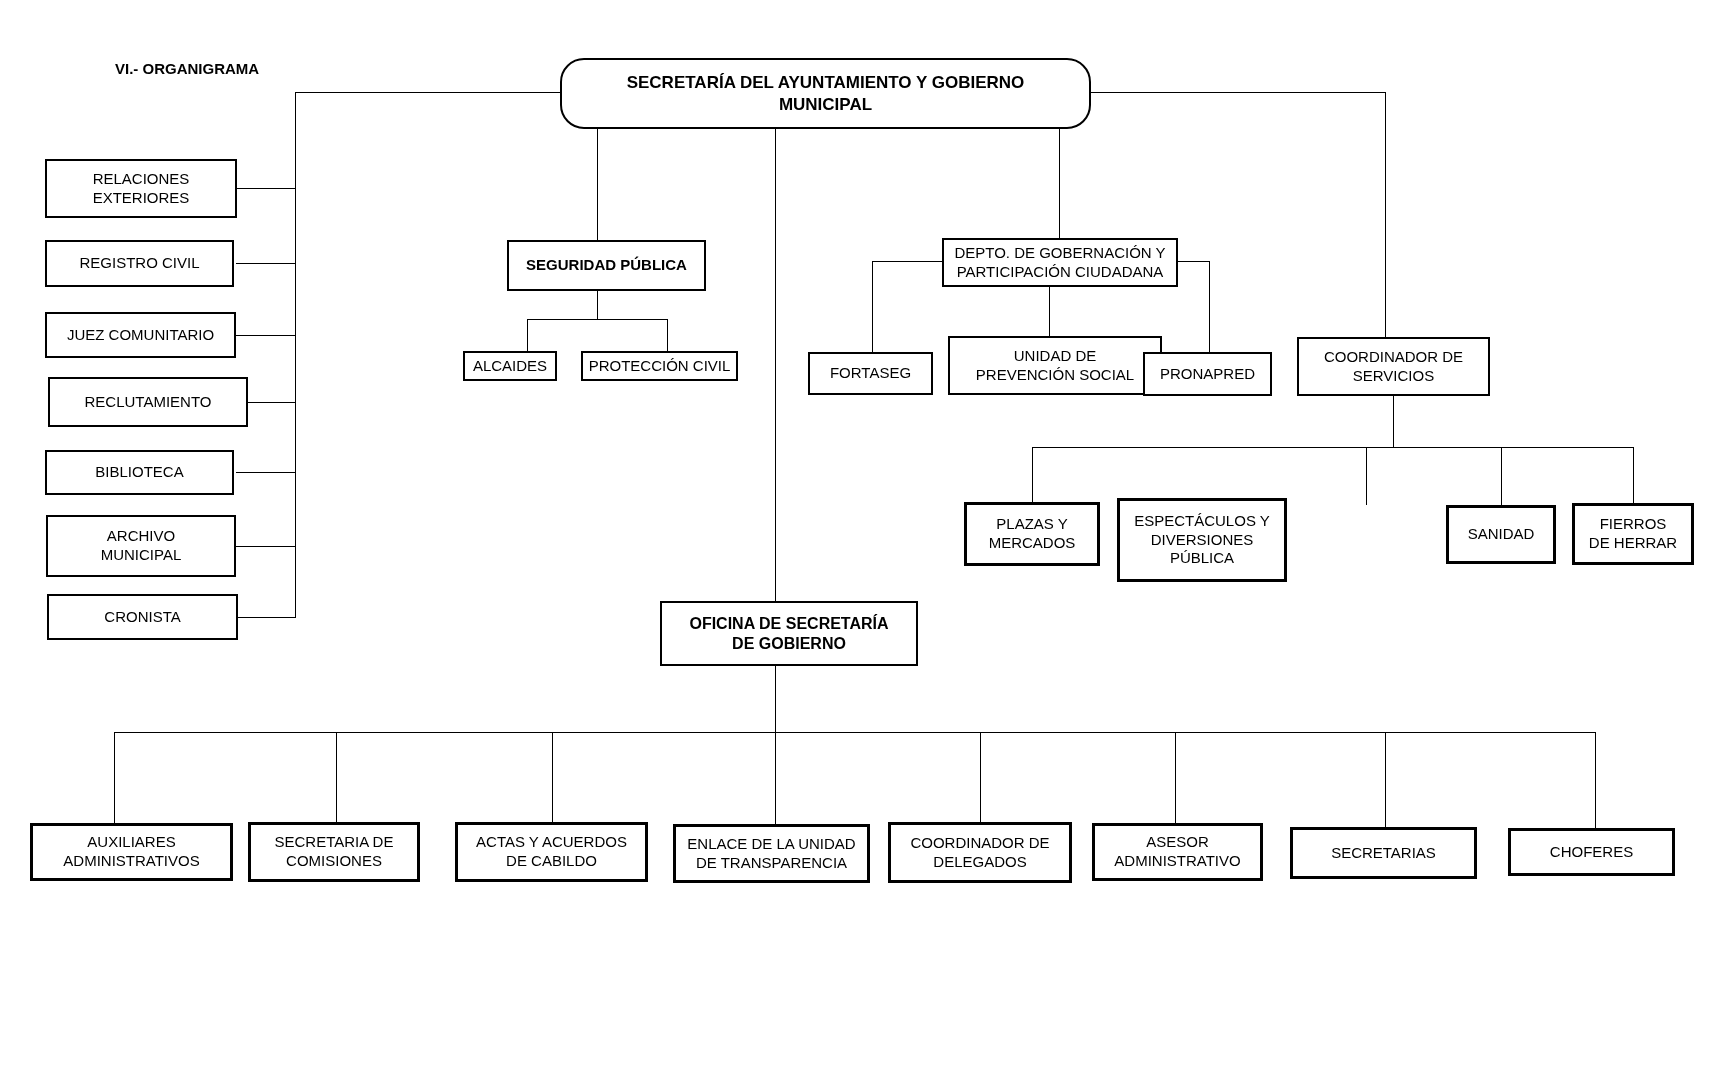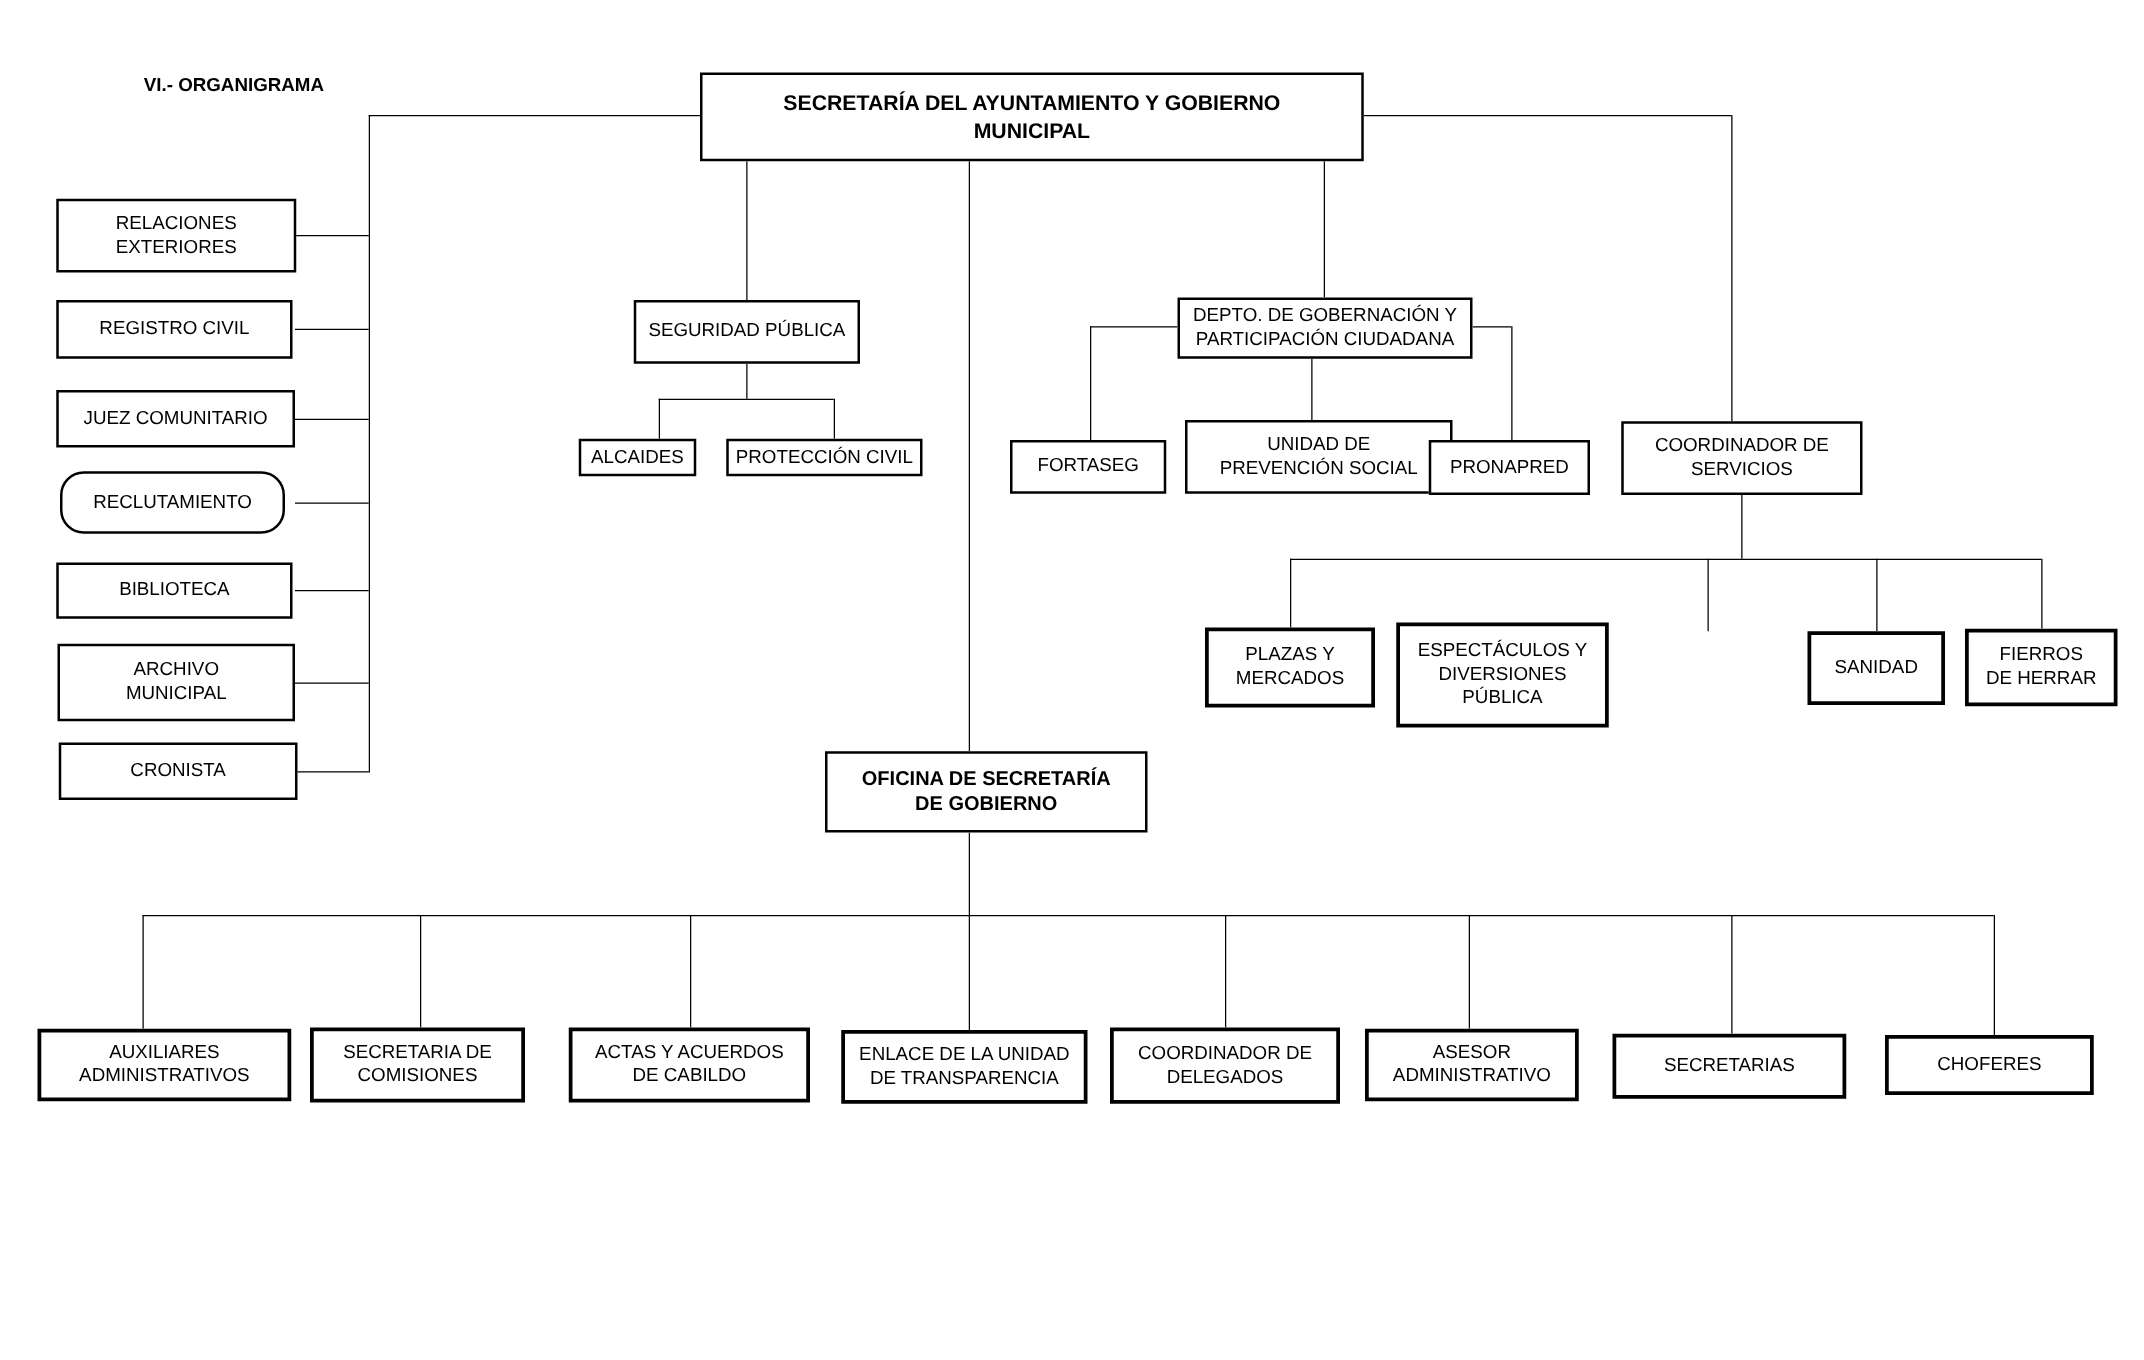--- a/index.html
+++ b/index.html
@@ -88,47 +88,47 @@
   <div class="hline" style="left:114px;top:732px;width:1481px;"></div>
 
   <div class="vline" style="left:114px;top:732px;height:91px;"></div>
   <div class="vline" style="left:336px;top:732px;height:90px;"></div>
   <div class="vline" style="left:552px;top:732px;height:90px;"></div>
   <div class="vline" style="left:980px;top:732px;height:90px;"></div>
   <div class="vline" style="left:1175px;top:732px;height:91px;"></div>
   <div class="vline" style="left:1385px;top:732px;height:95px;"></div>
   <div class="vline" style="left:1595px;top:732px;height:96px;"></div>
 
-  <div class="node root" style="left:560px;top:58px;width:531px;height:71px;">
+  <div class="node root" style="left:560px;top:58px;width:531px;height:71px;border-radius:24px;">
     <span style="max-width:480px;">SECRETARÍA DEL AYUNTAMIENTO Y GOBIERNO MUNICIPAL</span>
   </div>
 
   <div class="node" style="left:45px;top:159px;width:192px;height:59px;">
     <span style="max-width:125px;">RELACIONES EXTERIORES</span>
   </div>
   <div class="node" style="left:45px;top:240px;width:189px;height:47px;">
     <span>REGISTRO CIVIL</span>
   </div>
   <div class="node" style="left:45px;top:312px;width:191px;height:46px;">
     <span>JUEZ COMUNITARIO</span>
   </div>
-  <div class="node" style="left:48px;top:377px;width:180px;height:50px;border-radius:19px;">
+  <div class="node" style="left:48px;top:377px;width:200px;height:50px;">
     <span>RECLUTAMIENTO</span>
   </div>
   <div class="node" style="left:45px;top:450px;width:189px;height:45px;">
     <span>BIBLIOTECA</span>
   </div>
   <div class="node" style="left:46px;top:515px;width:190px;height:62px;">
     <span style="max-width:110px;">ARCHIVO MUNICIPAL</span>
   </div>
   <div class="node" style="left:47px;top:594px;width:191px;height:46px;">
     <span>CRONISTA</span>
   </div>
 
-  <div class="node" style="left:507px;top:240px;width:181px;height:51px;">
+  <div class="node" style="left:507px;top:240px;width:199px;height:51px;font-weight:bold;">
     <span>SEGURIDAD PÚBLICA</span>
   </div>
   <div class="node" style="left:463px;top:351px;width:94px;height:30px;">
     <span>ALCAIDES</span>
   </div>
   <div class="node" style="left:581px;top:351px;width:157px;height:30px;">
     <span>PROTECCIÓN CIVIL</span>
   </div>
 
   <div class="node" style="left:942px;top:238px;width:236px;height:49px;">

